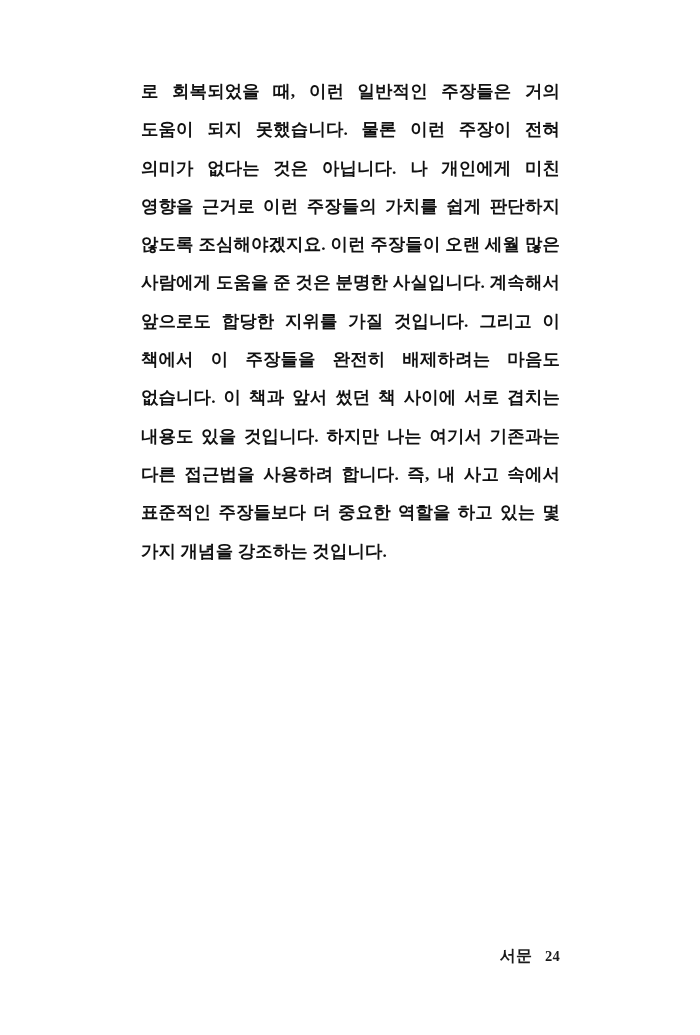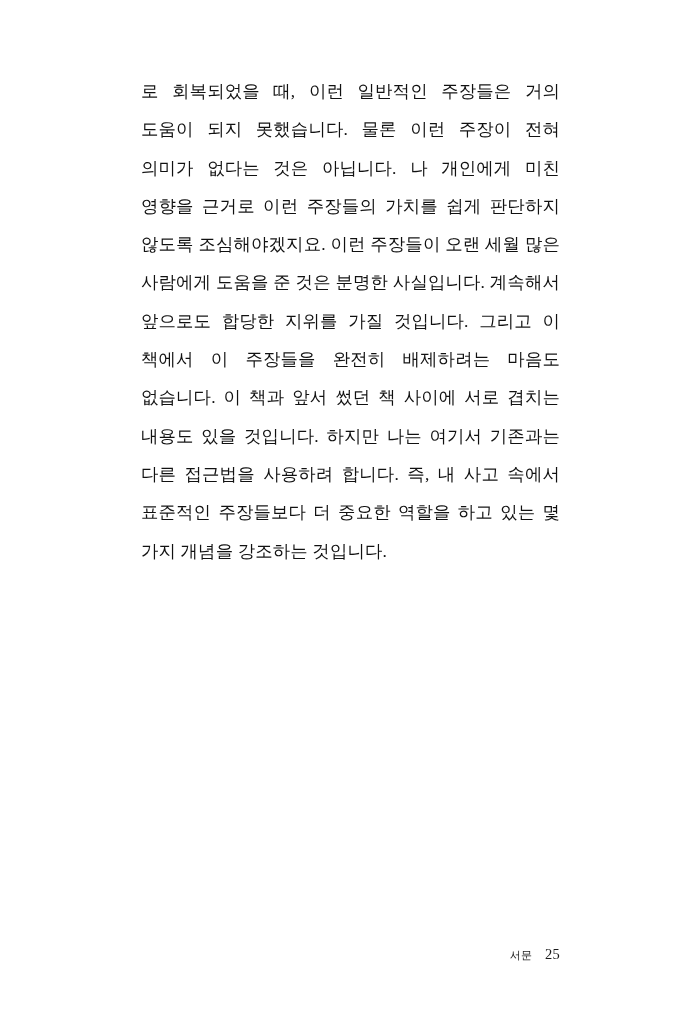--- a/index.html
+++ b/index.html
@@ -15,20 +15,21 @@
     position: relative;
     overflow: hidden;
   }
   .page {
     position: absolute;
     left: 0;
     top: 0;
     width: 580px;
     height: 1035px;
     box-sizing: border-box;
+    font-weight: bold;
   }
   .text-block {
     position: absolute;
     left: 141px;
     top: 72px;
     width: 419px;
   }
   .para {
     margin: 0;
     font-size: 17.4px;
@@ -47,37 +48,37 @@
     left: 141px;
     top: 946px;
     width: 419px;
     height: 22px;
     display: flex;
     justify-content: flex-end;
     align-items: baseline;
     gap: 13px;
   }
   .footer-label {
-    font-size: 11px;
+    font-size: 16px;
     color: #1a1a1a;
     letter-spacing: 0.2px;
   }
   .footer-page {
     font-size: 14.5px;
     color: #1a1a1a;
     letter-spacing: 0.2px;
   }
 </style>
 </head>
 <body>
 
 <div class="page">
 
   <div class="text-block">
     <p class="para">로 회복되었을 때, 이런 일반적인 주장들은 거의 도움이 되지 못했습니다. 물론 이런 주장이 전혀 의미가 없다는 것은 아닙니다. 나 개인에게 미친 영향을 근거로 이런 주장들의 가치를 쉽게 판단하지 않도록 조심해야겠지요. 이런 주장들이 오랜 세월 많은 사람에게 도움을 준 것은 분명한 사실입니다. 계속해서 앞으로도 합당한 지위를 가질 것입니다. 그리고 이 책에서 이 주장들을 완전히 배제하려는 마음도 없습니다. 이 책과 앞서 썼던 책 사이에 서로 겹치는 내용도 있을 것입니다. 하지만 나는 여기서 기존과는 다른 접근법을 사용하려 합니다. 즉, 내 사고 속에서 표준적인 주장들보다 더 중요한 역할을 하고 있는 몇 가지 개념을 강조하는 것입니다.</p>
   </div>
 
   <div class="footer">
     <span class="footer-label">서문</span>
-    <span class="footer-page">25</span>
+    <span class="footer-page">24</span>
   </div>
 
 </div>
 
 </body></html>

